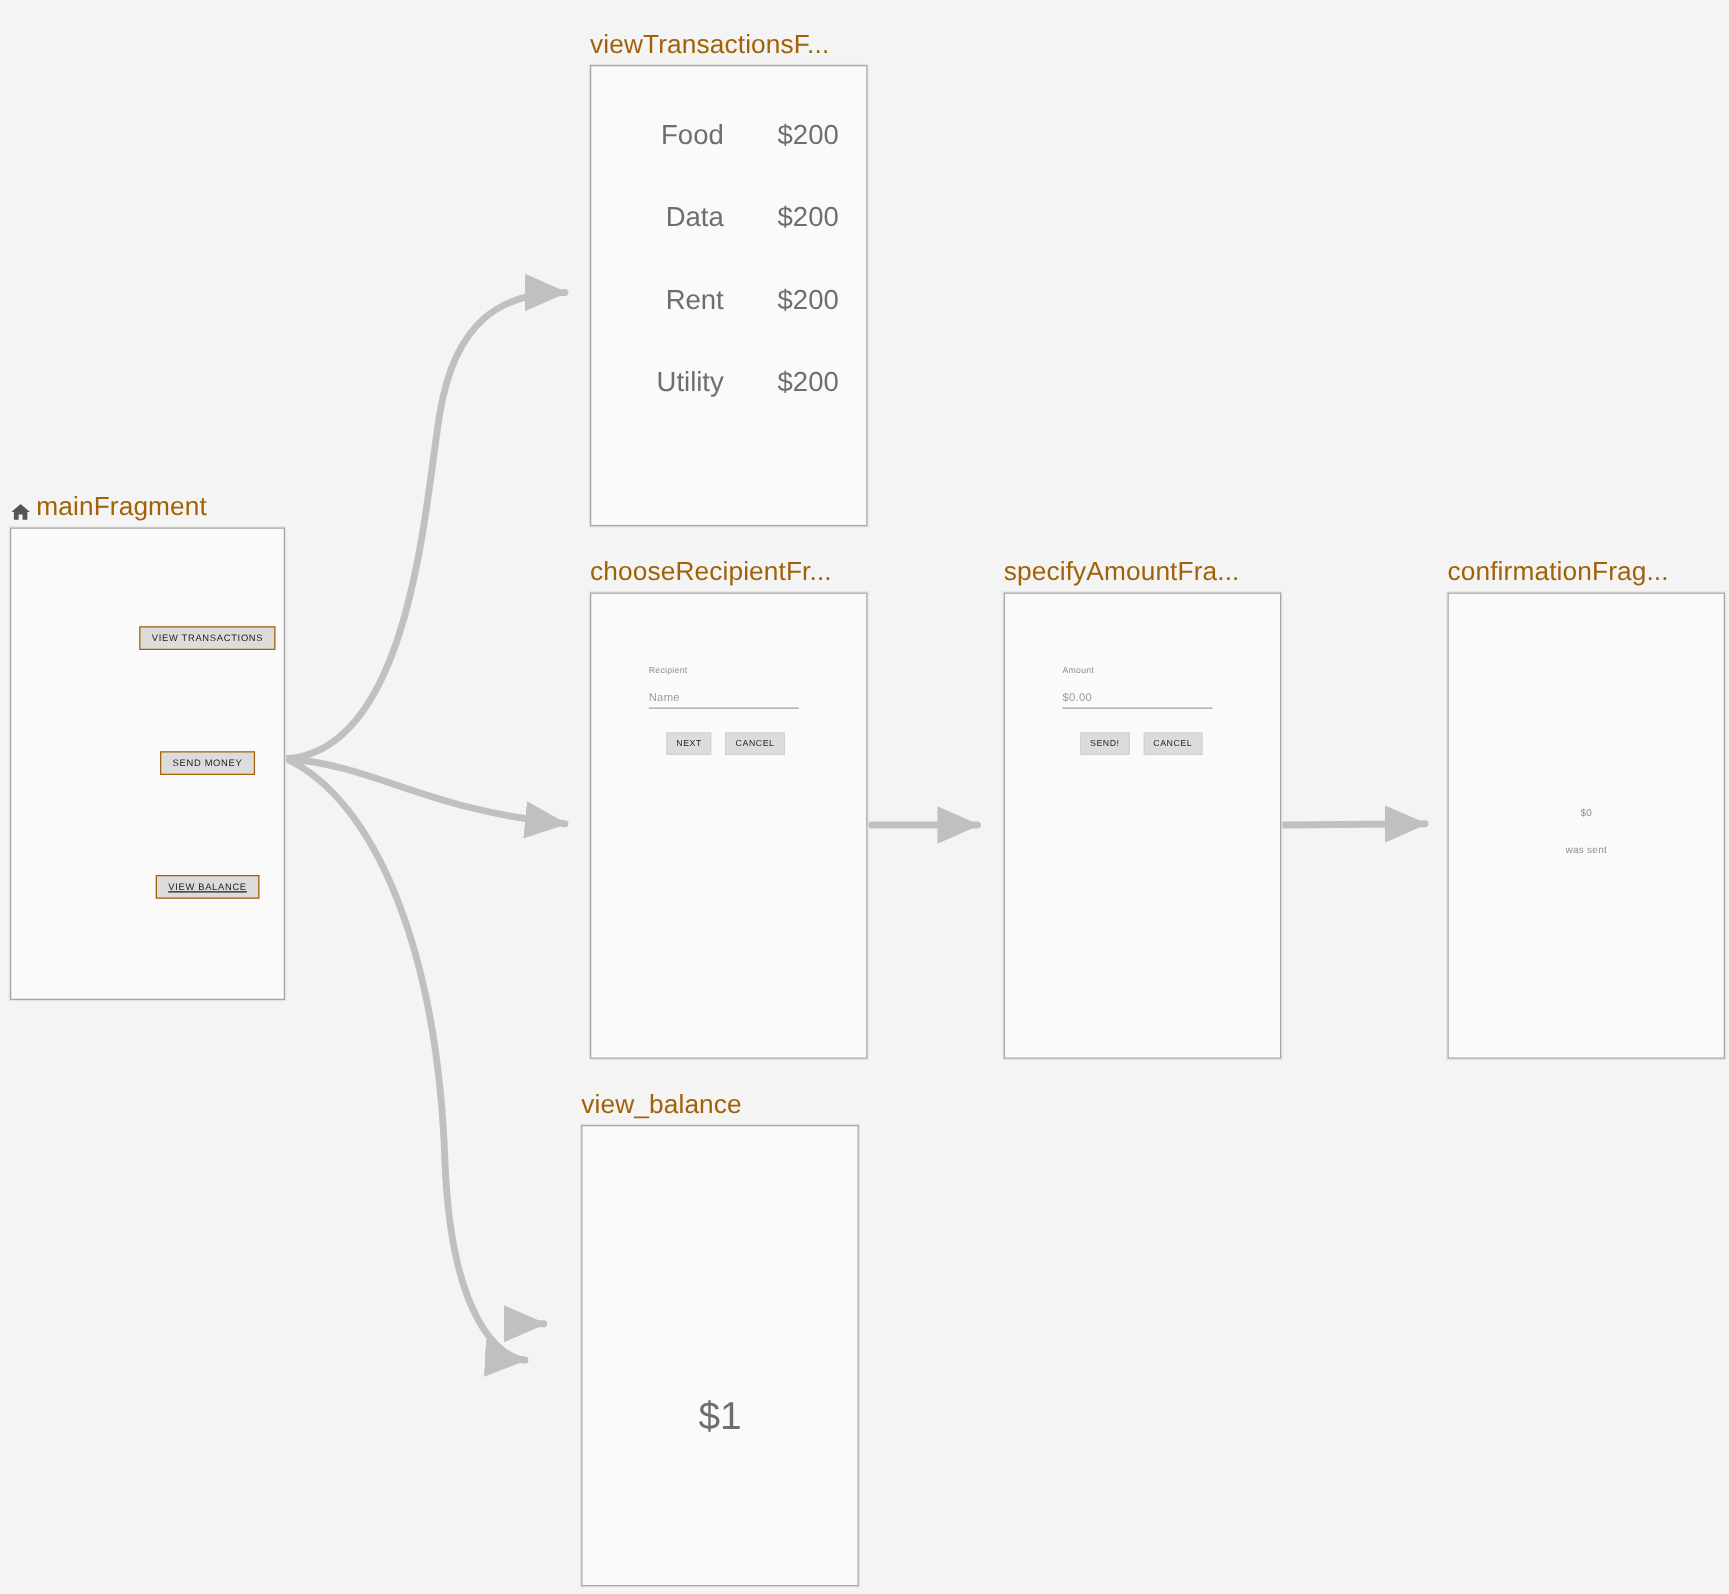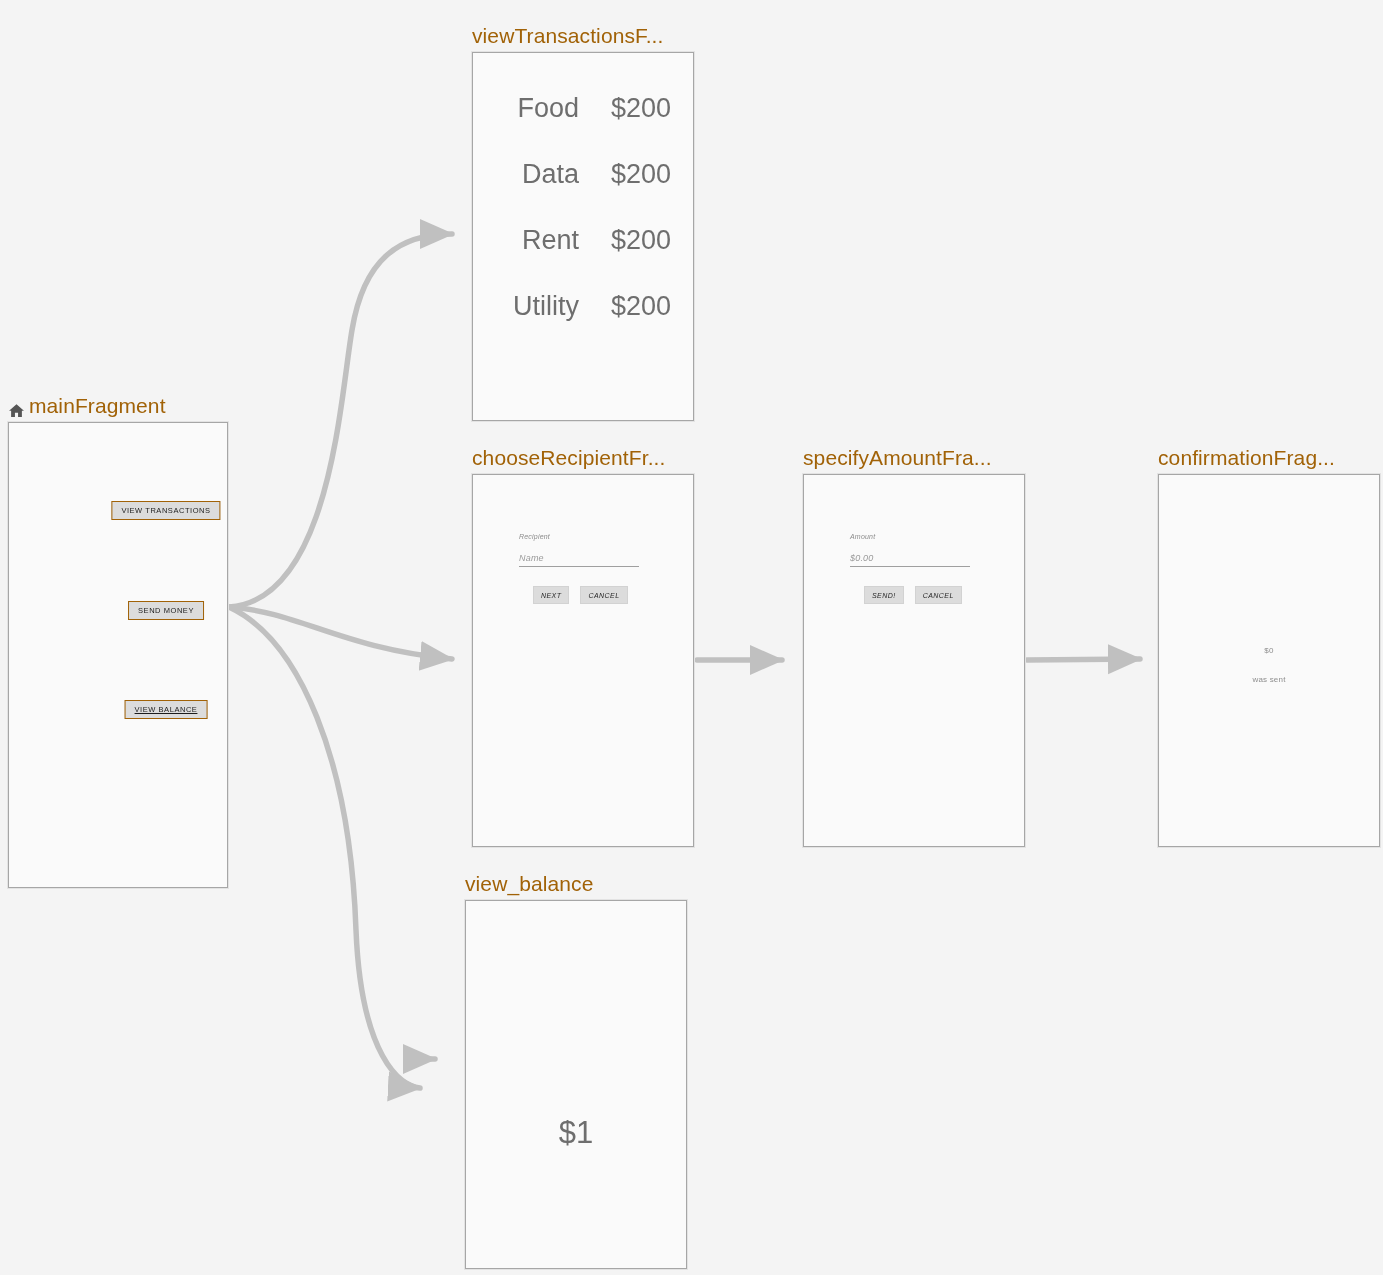--- a/index.html
+++ b/index.html
@@ -68,39 +68,38 @@
     left: 0; right: 0;
     top: 22px;
   }
   .tx-row {
     display: flex;
     align-items: center;
     height: 66px;
     padding: 0 22px 0 22px;
     box-sizing: border-box;
     color: #6e6e6e;
-    font-size: 27px;
+    font-size: 22px;
   }
   .tx-cat {
     flex: 1;
     text-align: right;
     padding-right: 14px;
   }
   .tx-amt {
     width: 78px;
     text-align: right;
   }
 
   
   .form {
     position: absolute;
     left: 46px;
     top: 58px;
     width: 140px;
-    font-style: italic;
   }
   .form-label {
     font-size: 7px;
     color: #8c8c8c;
     margin-bottom: 13px;
     letter-spacing: .2px;
   }
   .form-input {
     font-size: 9px;
     color: #9a9a9a;
@@ -184,21 +183,21 @@
     <path d="M 229 607 C 300 640 350 760 356 930 C 361 1055 400 1087 420 1088" marker-end="url(#arw)"></path>
 
     <path d="M 424 1059 L 435 1059" marker-end="url(#arw)"></path>
 
     <path d="M 697 660 L 782 660" marker-end="url(#arw)"></path>
 
     <path d="M 1027 660 L 1140 659" marker-end="url(#arw)"></path>
   </g>
 </svg>
 
-<div class="node" style="left:8px; top:422px; width:220px; height:466px;">
+<div class="node" style="left:8px; top:422px; width:220px; height:378px;">
   <div class="node-title">
     <span class="home-icon">
       <svg viewBox="0 0 24 24" width="17" height="17" fill="#555555">
         <path d="M12 3 L22.5 12.2 L19.6 12.2 L19.6 21 L14.2 21 L14.2 15 L9.8 15 L9.8 21 L4.4 21 L4.4 12.2 L1.5 12.2 Z"></path>
       </svg>
     </span>
     <span>mainFragment</span>
   </div>
   <div class="node-frame">
     <div class="main-btn" style="top:78px;">VIEW TRANSACTIONS</div>

